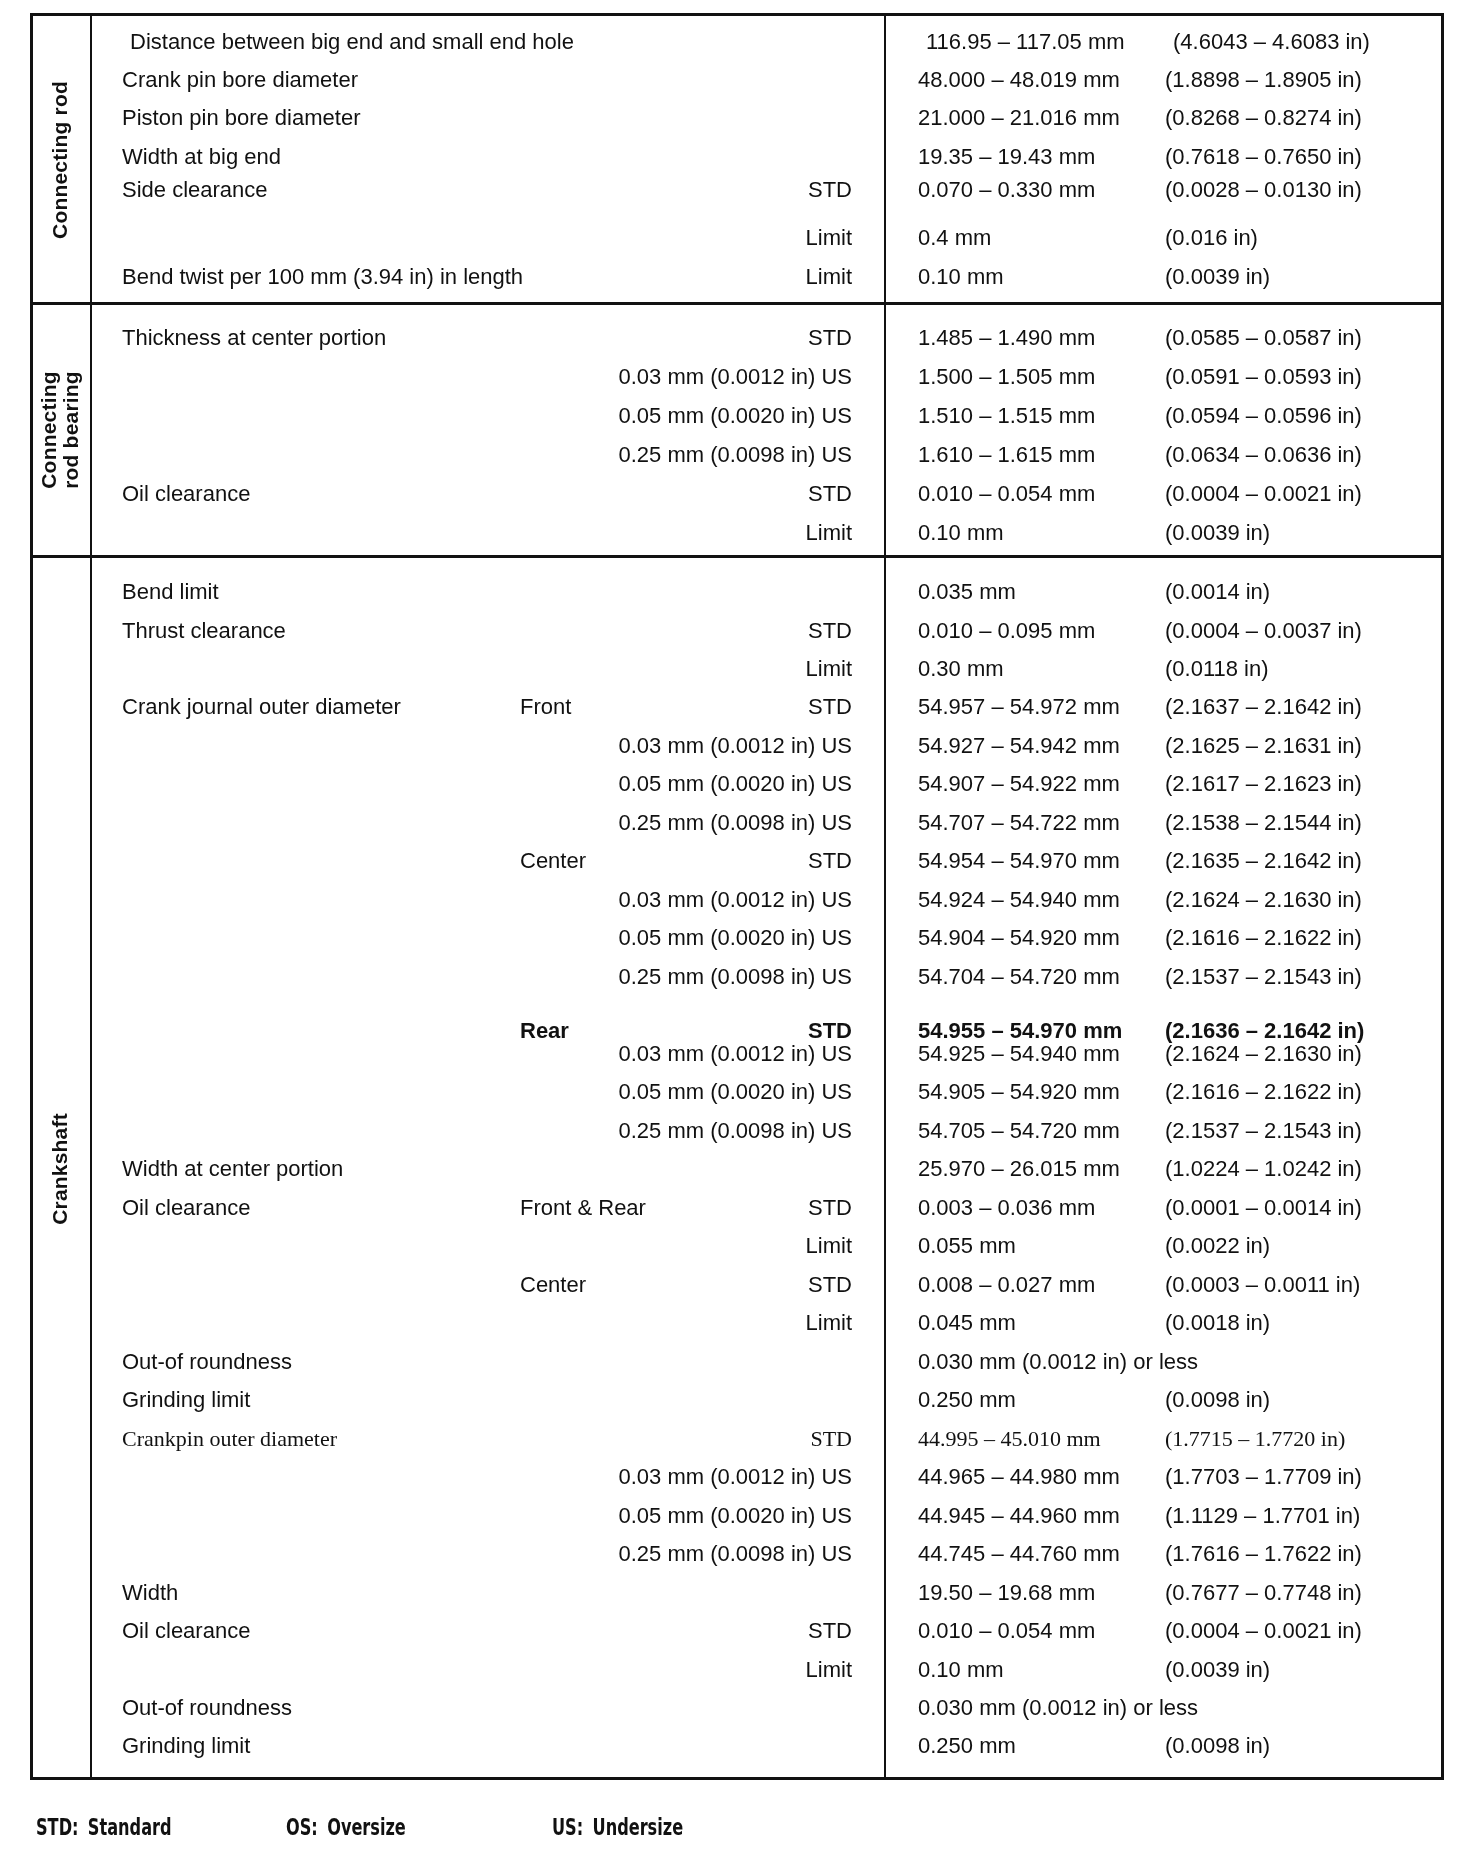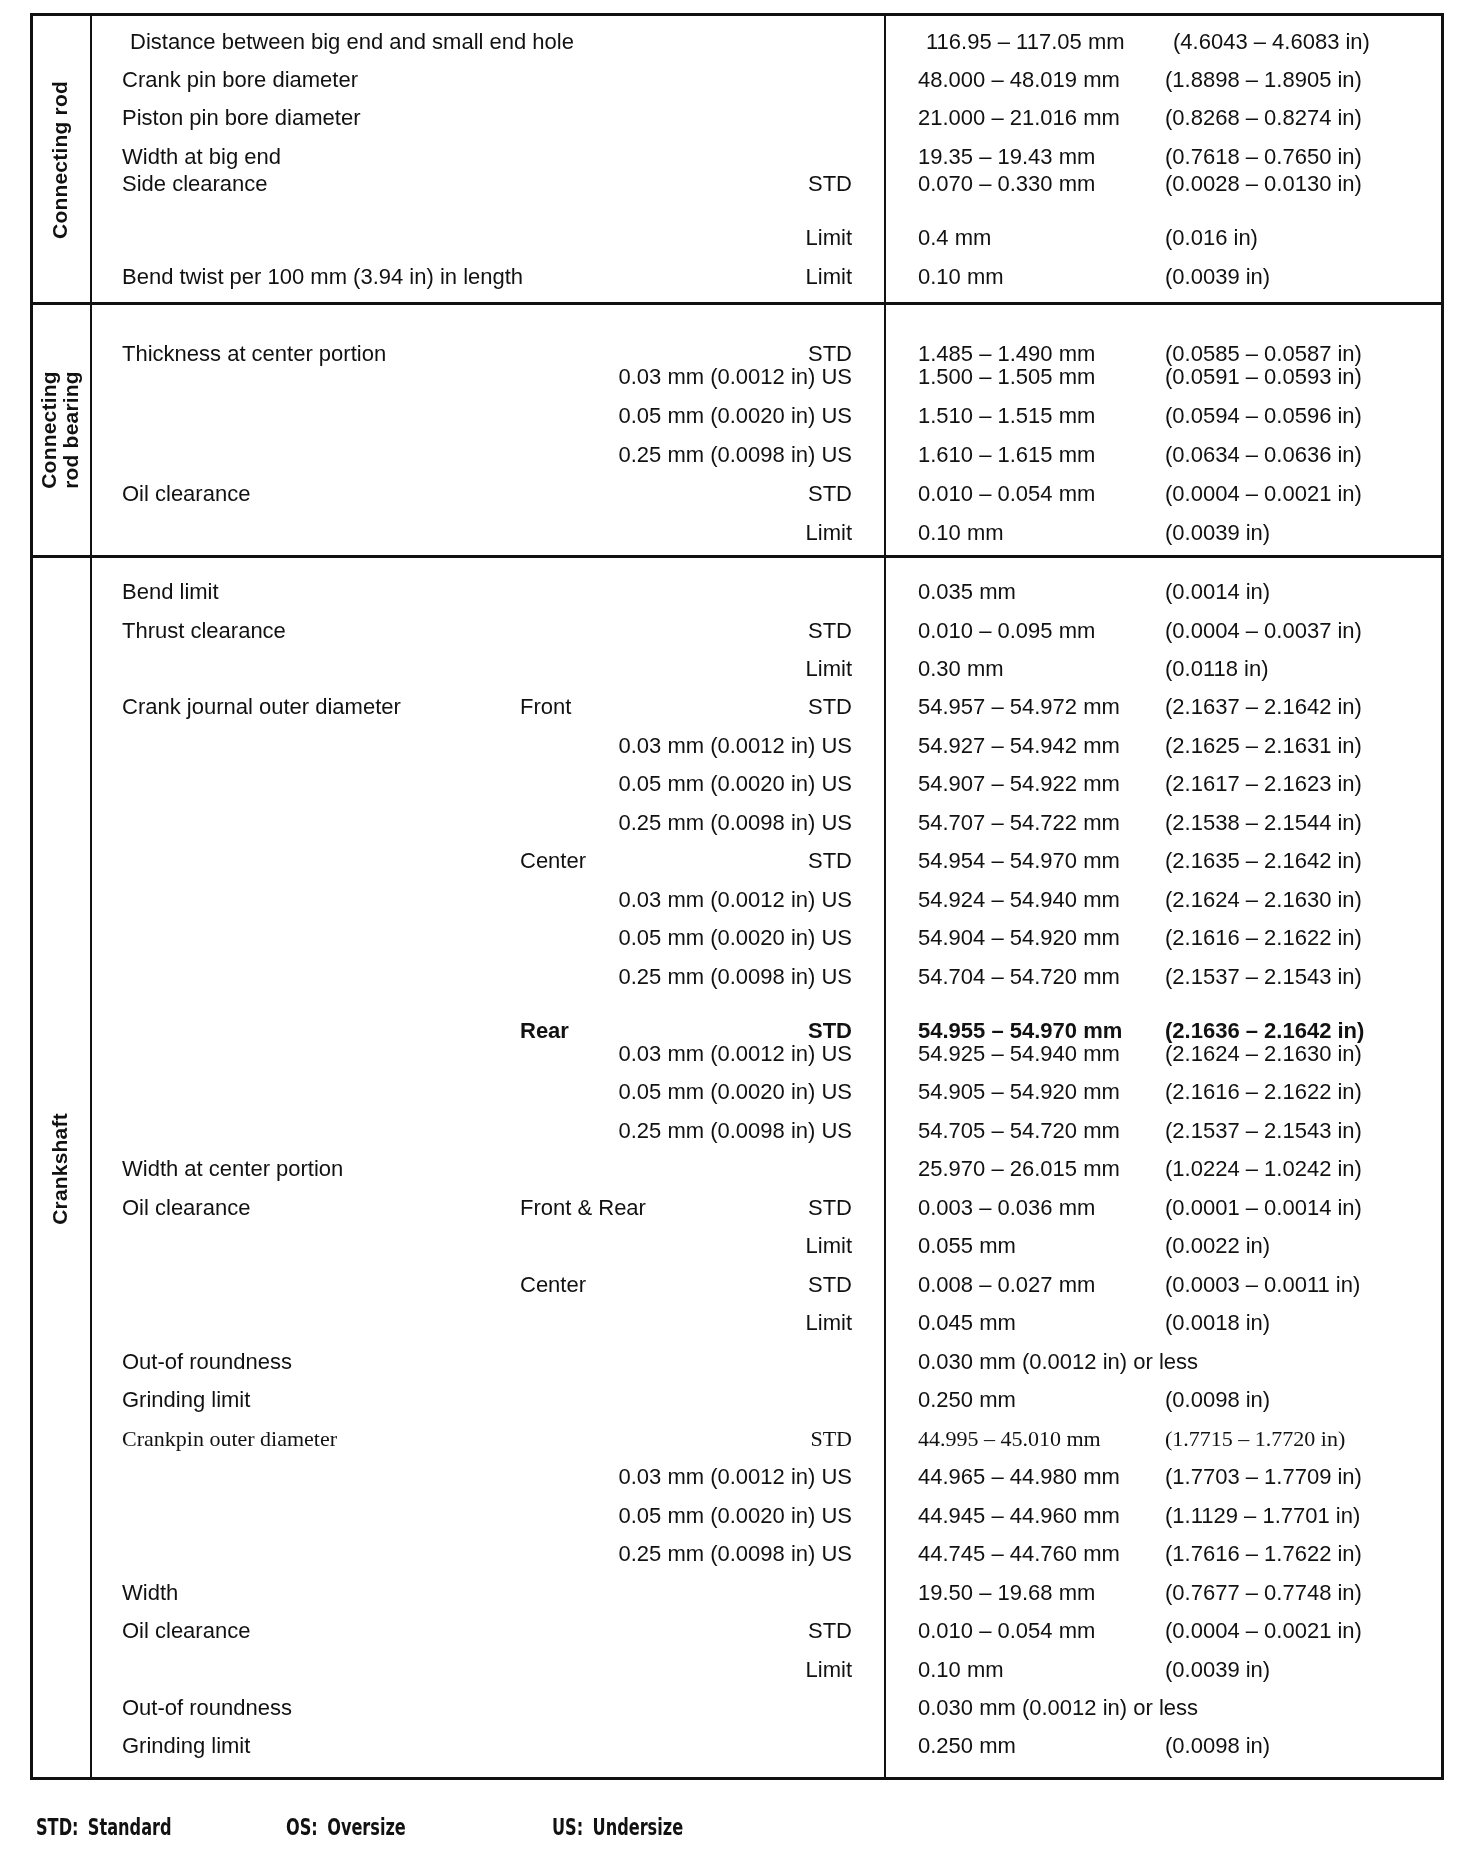--- a/index.html
+++ b/index.html
@@ -68,42 +68,42 @@
         <span class="mm">21.000 – 21.016 mm</span>
         <span class="inch">(0.8268 – 0.8274 in)</span>
       </div>
       <div class="row" style="top: 143px;">
         <span class="item">Width at big end</span>
         <span class="sub"></span>
         <span class="qual"></span>
         <span class="mm">19.35 – 19.43 mm</span>
         <span class="inch">(0.7618 – 0.7650 in)</span>
       </div>
-      <div class="row" style="top: 170px;">
+      <div class="row" style="top: 176px;">
         <span class="item">Side clearance</span>
         <span class="sub"></span>
         <span class="qual">STD</span>
         <span class="mm">0.070 – 0.330 mm</span>
         <span class="inch">(0.0028 – 0.0130 in)</span>
       </div>
       <div class="row" style="top: 224px;">
         <span class="item"></span>
         <span class="sub"></span>
         <span class="qual">Limit</span>
         <span class="mm">0.4 mm</span>
         <span class="inch">(0.016 in)</span>
       </div>
       <div class="row" style="top: 263px;">
         <span class="item">Bend twist per 100 mm (3.94 in) in length</span>
         <span class="sub"></span>
         <span class="qual">Limit</span>
         <span class="mm">0.10 mm</span>
         <span class="inch">(0.0039 in)</span>
       </div>
-      <div class="row" style="top: 340px;">
+      <div class="row" style="top: 324px;">
         <span class="item">Thickness at center portion</span>
         <span class="sub"></span>
         <span class="qual">STD</span>
         <span class="mm">1.485 – 1.490 mm</span>
         <span class="inch">(0.0585 – 0.0587 in)</span>
       </div>
       <div class="row" style="top: 363px;">
         <span class="item"></span>
         <span class="sub"></span>
         <span class="qual">0.03 mm (0.0012 in) US</span>

